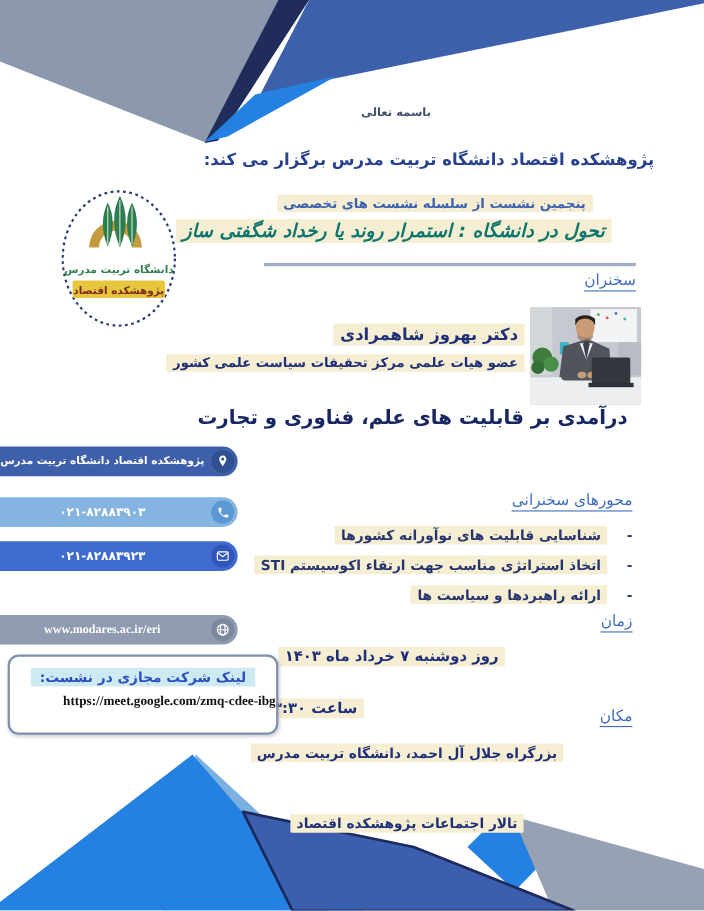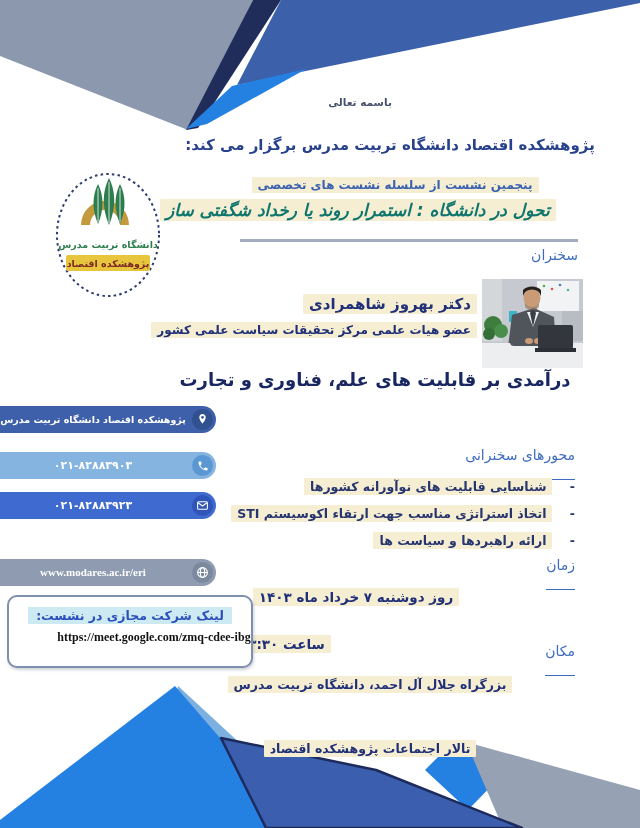--- a/index.html
+++ b/index.html
@@ -15,21 +15,21 @@
   .organizer{top:136px;left:160px;width:460px;text-align:center;font-size:15px;
     font-weight:bold;color:#27418c;direction:rtl;}
   .series{top:178px;left:160px;width:470px;text-align:center;font-size:12px;
     font-weight:bold;color:#3b62b0;direction:rtl;}
   .session-title{top:200px;left:160px;width:475px;text-align:left;font-size:17px;
     font-weight:bold;color:#0f766e;direction:rtl;font-style:italic;}
   .hl{background:#f6eed3;padding:1px 6px;border-radius:1px;}
   .hl-cyan{background:#cde9f2;padding:1px 8px;}
   .divider{top:239px;left:240px;width:338px;height:3px;background:#a2adc0;}
   .section-heading{font-size:14px;font-weight:500;color:#3f6cc0;direction:rtl;
-    padding-bottom:16px;border-bottom:1.5px solid #3f6cc0;}
+    padding-bottom:1px;border-bottom:1.5px solid #3f6cc0;}
   .h-speaker{top:247px;right:62px;}
   .h-topics{top:447px;right:65px;}
   .h-time{top:557px;right:65px;}
   .h-place{top:643px;right:65px;margin-left:36px;}
   .speaker-name{top:295px;right:163px;font-size:15px;font-weight:bold;color:#203078;direction:rtl;}
   .speaker-affil{top:323px;right:163px;font-size:12px;font-weight:bold;color:#203078;direction:rtl;}
   .talk-title1{top:369px;left:145px;width:460px;text-align:center;font-size:18px;
     font-weight:bold;color:#182761;direction:rtl;}
   .talk-title2{top:402px;left:145px;width:460px;text-align:center;font-size:18px;
     font-weight:bold;color:#182761;direction:rtl;}

